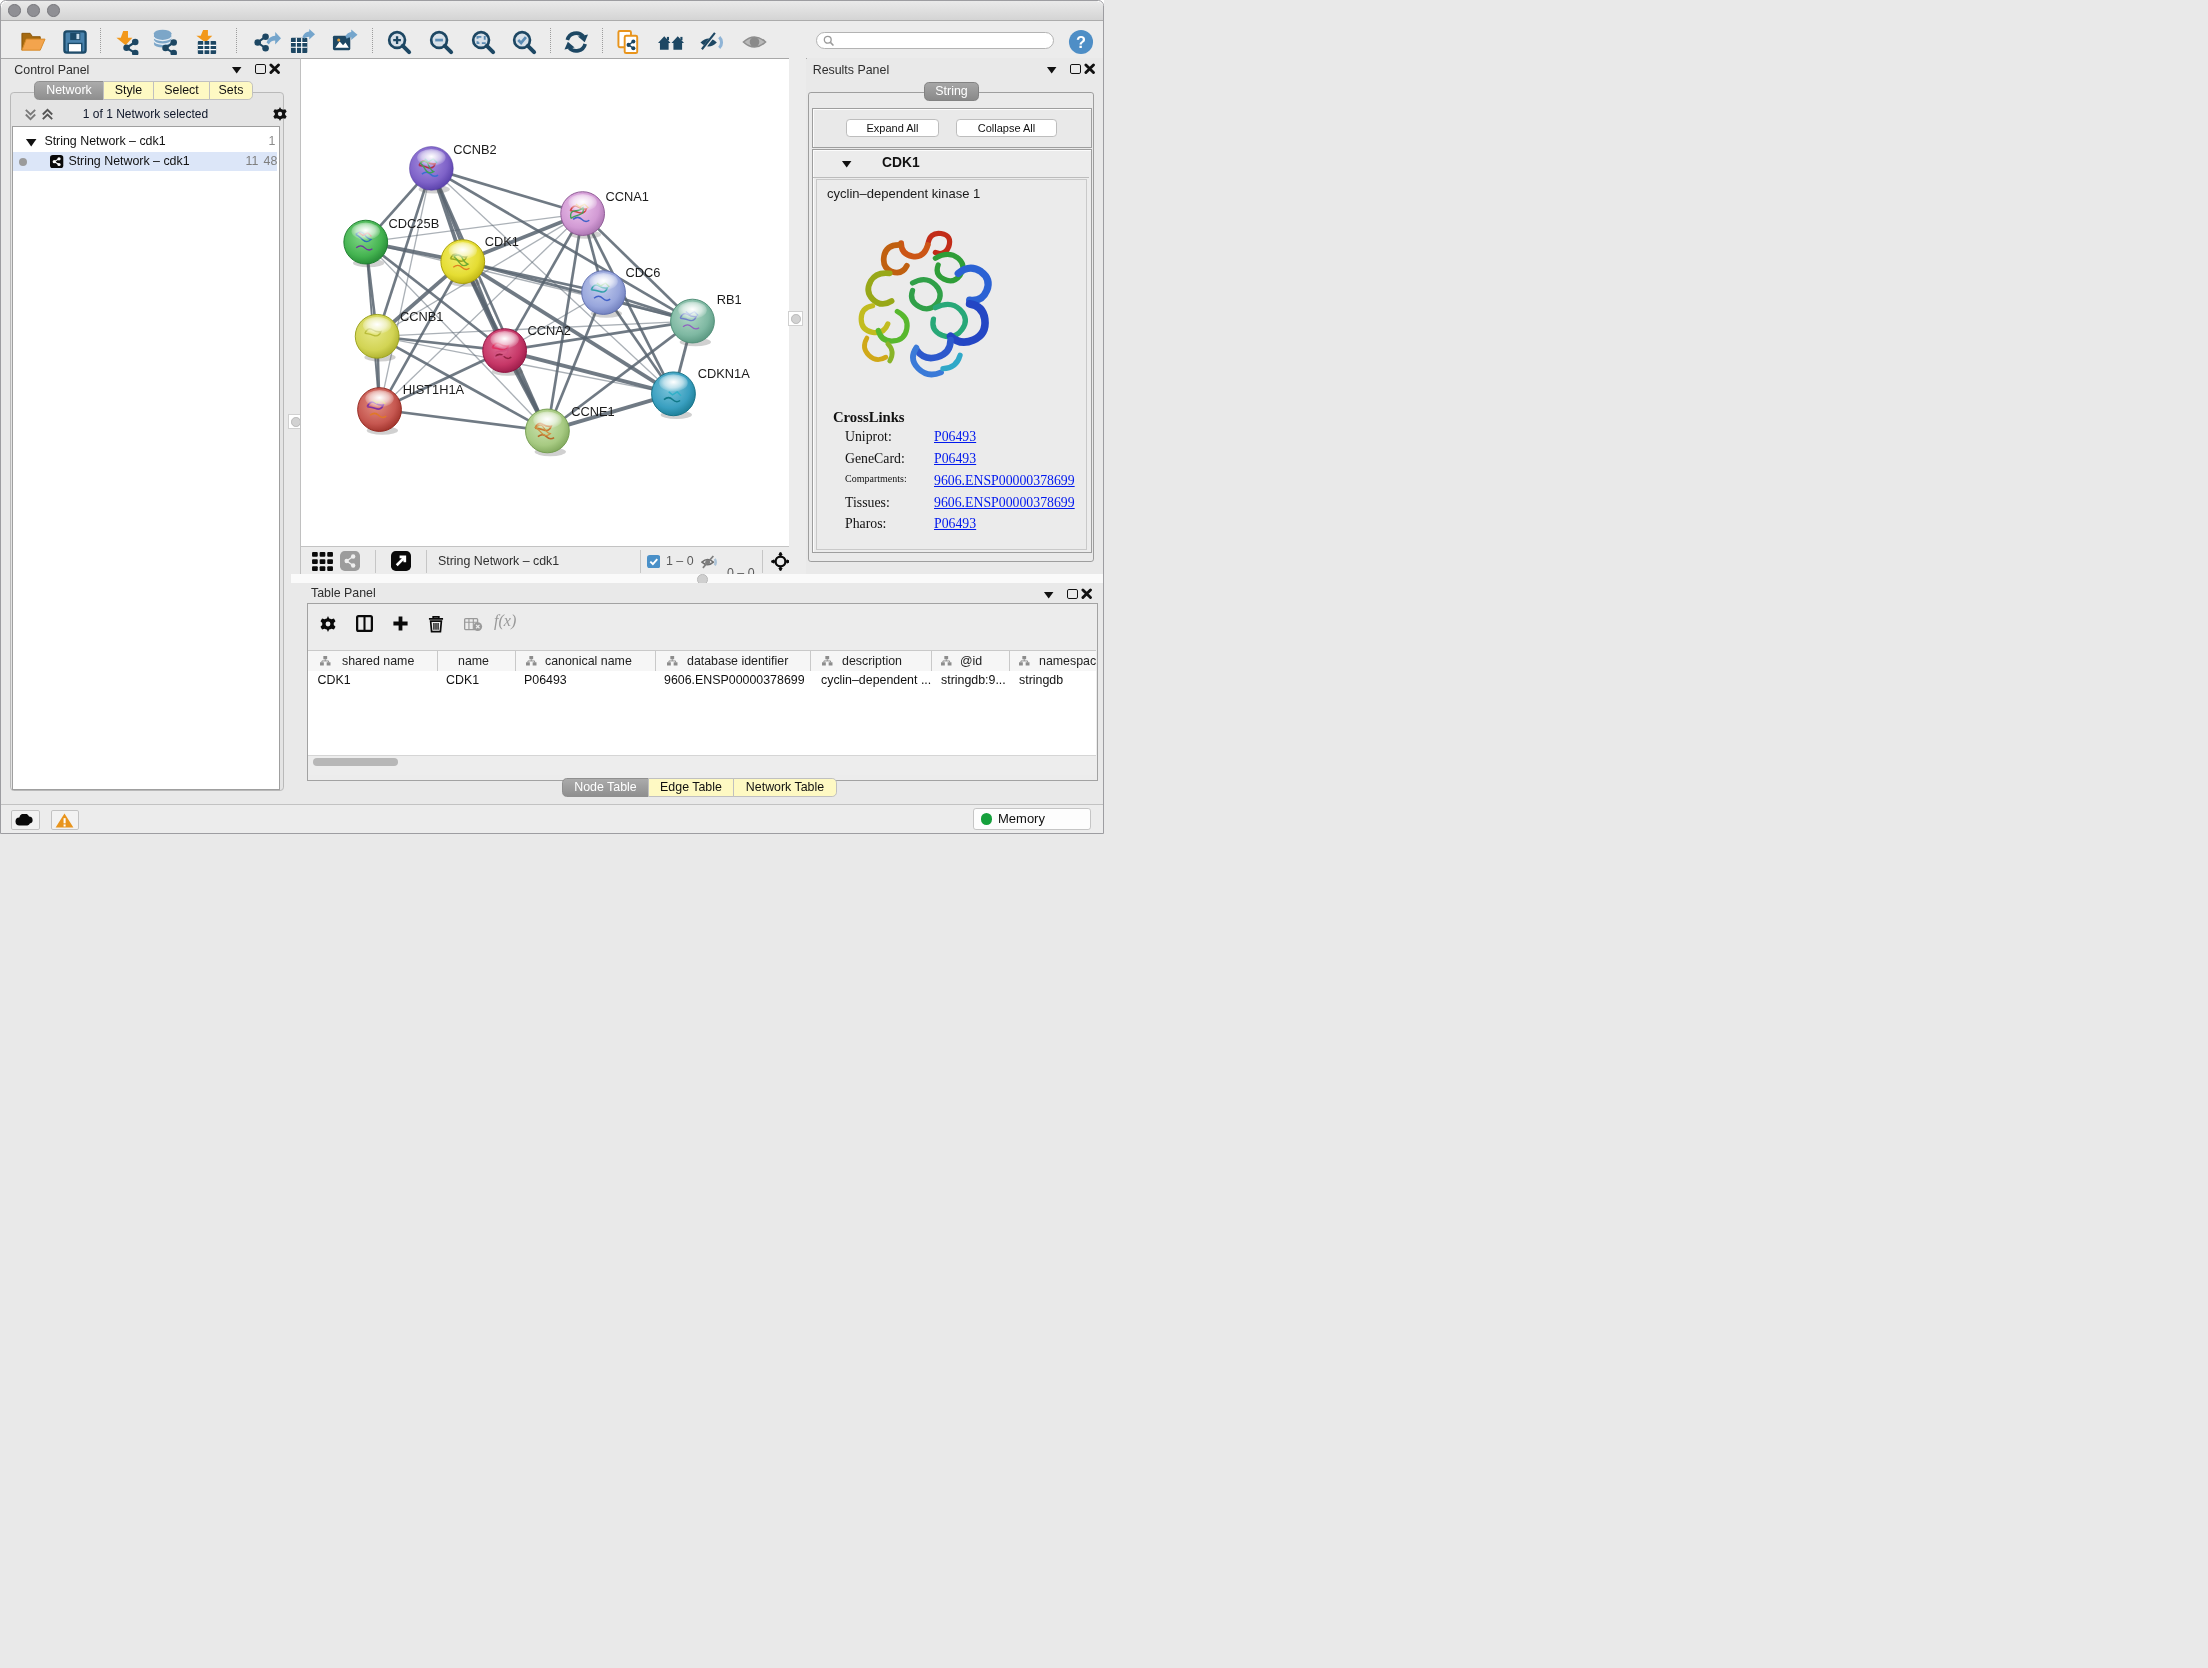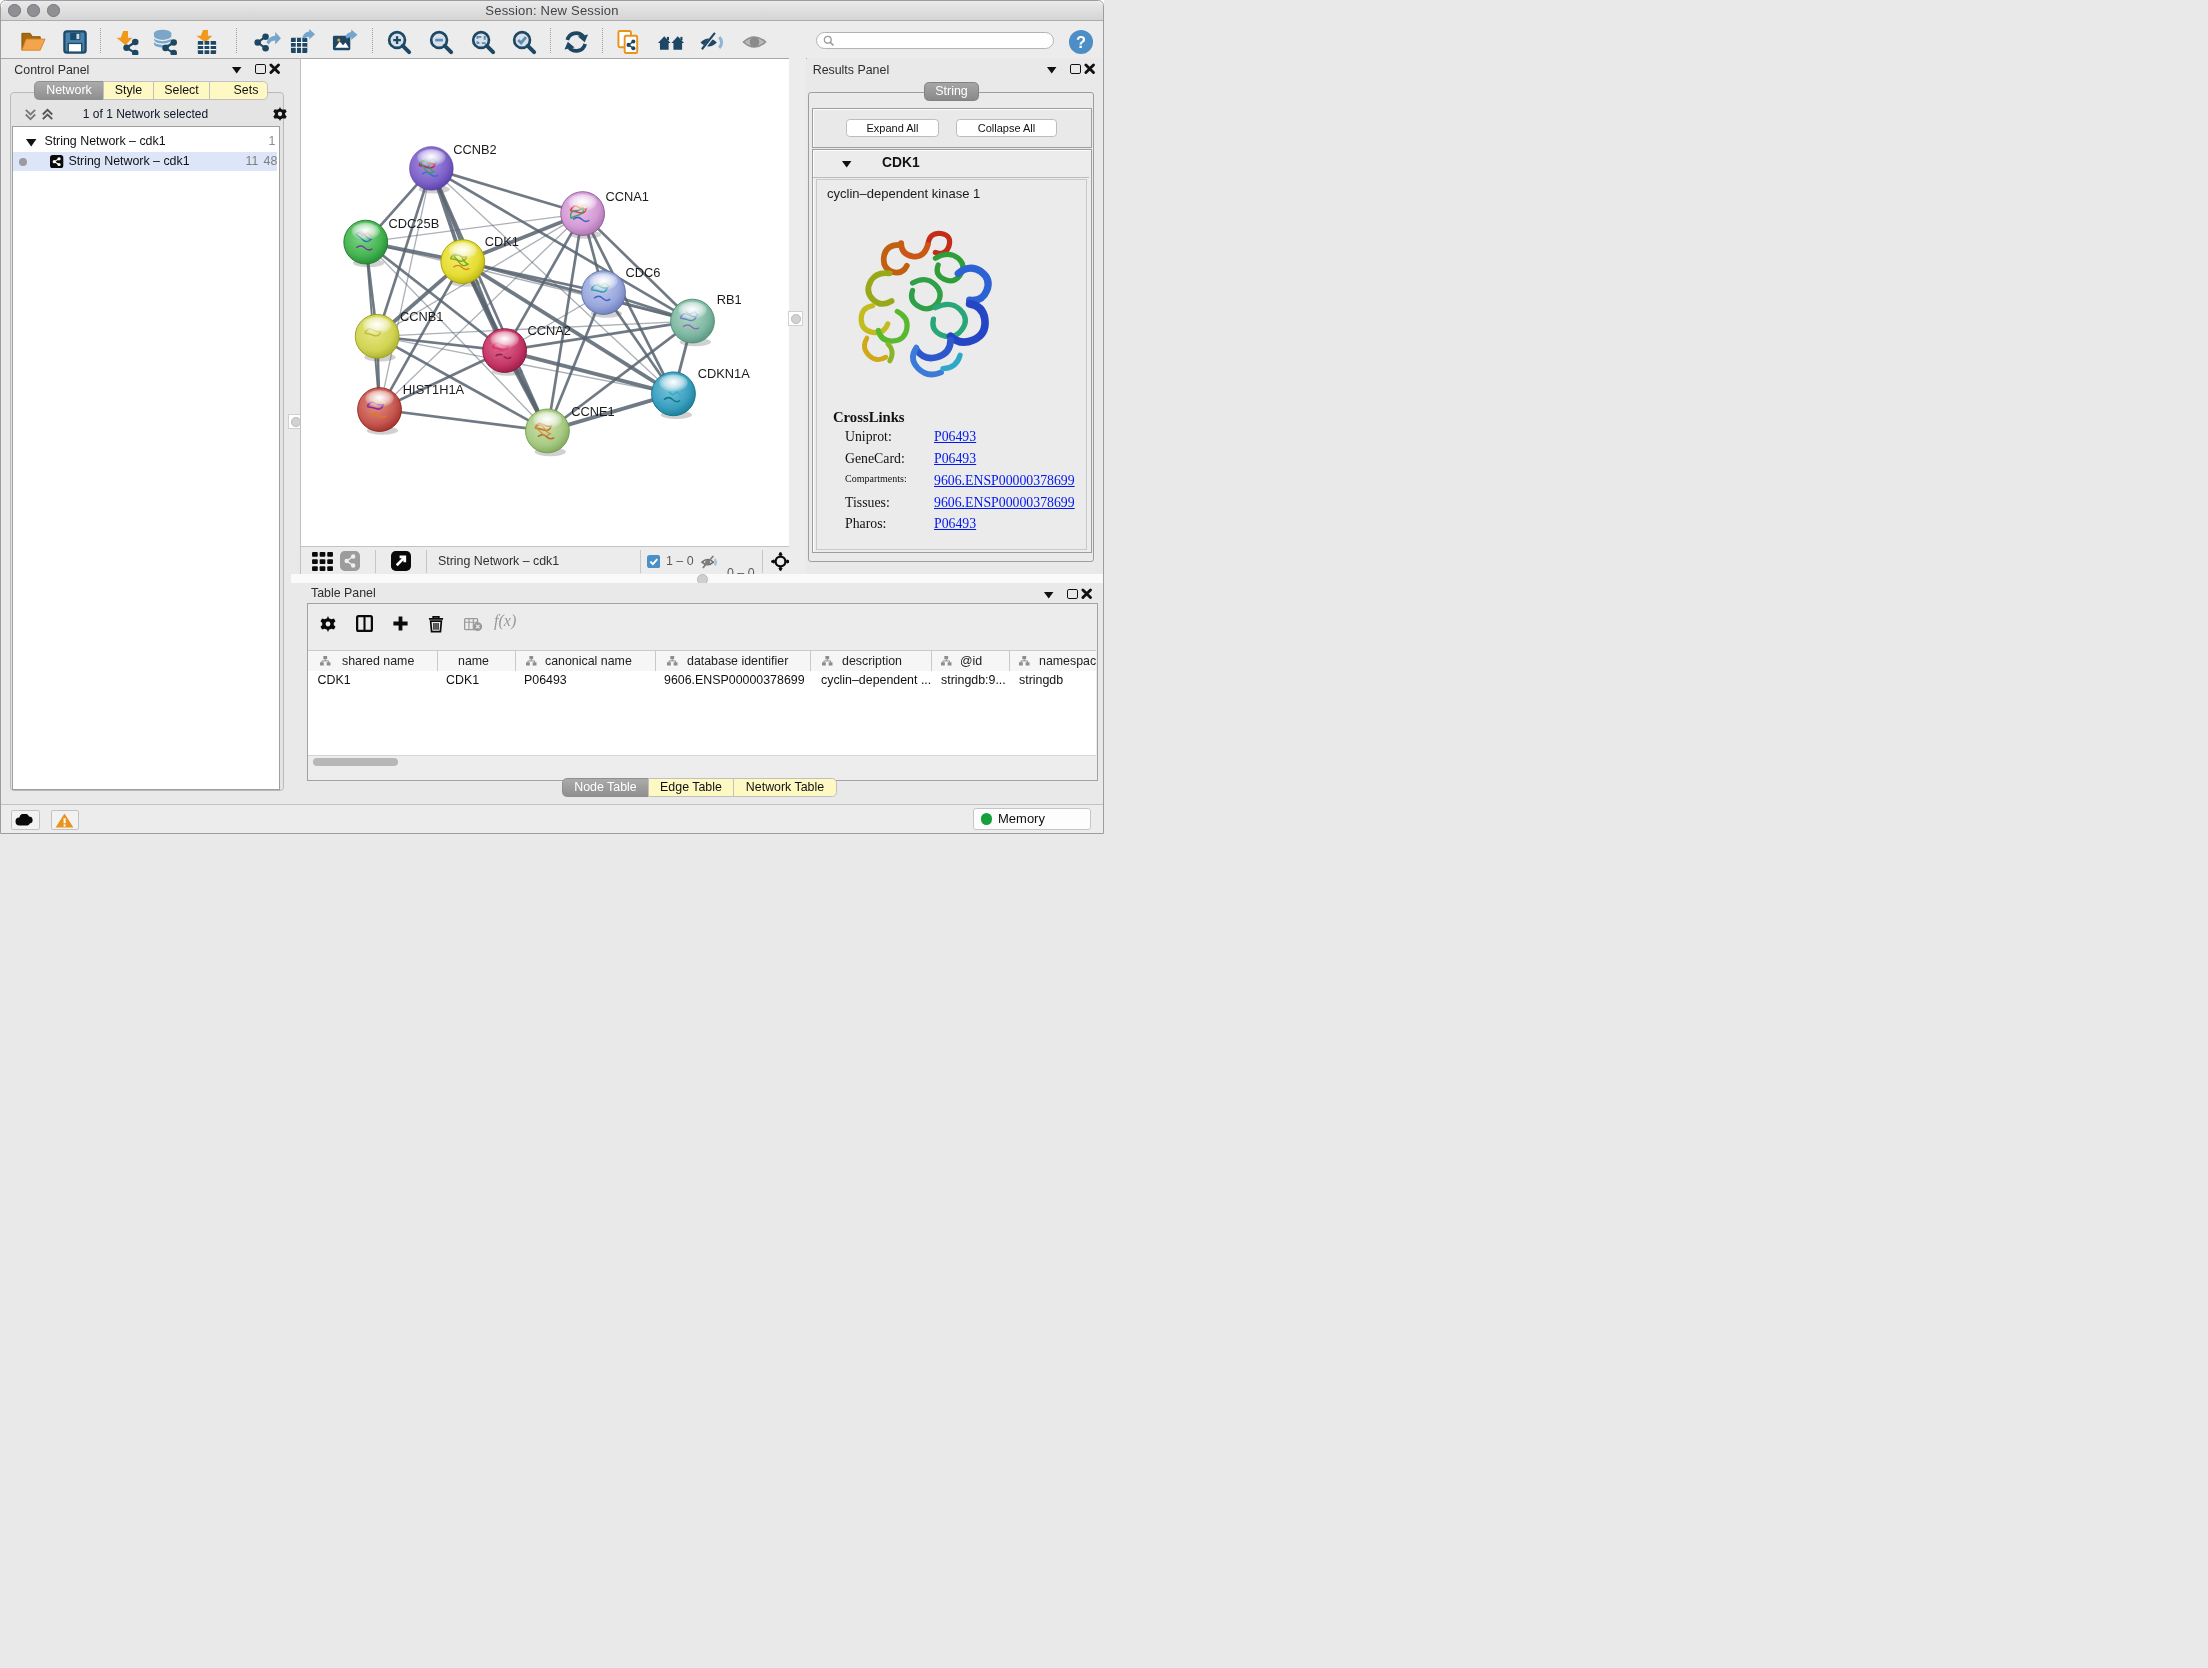--- a/index.html
+++ b/index.html
@@ -40,21 +40,20 @@
 .rtxt{top:1.9px;font-size:12.4px;color:#111;}
 
 #statusbar{left:0;top:804px;width:1104px;height:30px;background:#ececec;border-top:1px solid #c2c2c2;}
 .sbtn{top:4.8px;height:18px;border:1px solid #c2c2c2;background:#f2f2f2;border-radius:1.9px;}
 </style></head>
 <body>
 <div id="titlebar" class="abs">
   <div class="tl abs" style="left:8px;"></div>
   <div class="tl abs" style="left:27px;"></div>
   <div class="tl abs" style="left:47px;"></div>
-  <div id="title" class="abs">Session: New Session</div>
 </div>
 <div id="toolbar" class="abs">
 <svg class="abs" style="left:20px;top:7.6px" width="26" height="26" viewBox="0 0 27 27">
       <path d="M2 22 V4.5 h8.5 l2.5 3.5 h8 V11" fill="#a66a10" stroke="#8a5508" stroke-width="1"></path>
       <path d="M2 22 L6.5 10.5 H26 L21 22 Z" fill="#f3a44d" stroke="#d78a28" stroke-width="1"></path>
     </svg>
 <svg class="abs" style="left:62px;top:7.6px" width="26" height="26" viewBox="0 0 27 27">
       <rect x="2.5" y="2.5" width="22" height="22" rx="2.5" fill="#4a83ad" stroke="#1c4a68" stroke-width="2.4"></rect>
       <rect x="8.5" y="4" width="10.5" height="7.5" fill="#1c4a68"></rect>
       <rect x="15" y="5" width="3" height="5.5" fill="#c8dcea"></rect>
@@ -173,21 +172,21 @@
 <div id="controlpanel" class="abs" style="left:0;top:58px;width:291px;height:746px;">
   <div class="paneltitle abs" style="left:14.3px;top:4.8px;">Control Panel</div>
   <svg class="abs" style="left:231px;top:6.7px;" width="11.4" height="9.5" viewBox="0 0 12 10">
       <path d="M1 2 L11 2 L6 9 Z" fill="#111"></path>
     </svg>
   <div class="abs" style="left:255px;top:5.7px;width:8.6px;height:8.6px;border:1.5px solid #111;border-radius:1.9px;"></div>
   <svg class="abs" style="left:269px;top:5.2px;" width="11.4" height="11.4" viewBox="0 0 12 12">
       <path d="M2 2 L10 10 M10 2 L2 10" stroke="#111" stroke-width="3" stroke-linecap="round"></path>
     </svg>
   <div class="abs" style="left:34px;top:23px;z-index:5;">
-    <div class="seg segsel" style="width:68px;border-radius:4.8px 0 0 4.8px;text-align:center;">Network</div><div class="seg" style="width:49px;margin-left:-1px;">Style</div><div class="seg" style="width:55px;margin-left:-1px;">Select</div><div class="seg" style="width:42px;margin-left:-1px;border-radius:0 4.8px 4.8px 0;padding-left:15px;">Sets</div>
+    <div class="seg segsel" style="width:68px;border-radius:4.8px 0 0 4.8px;text-align:center;">Network</div><div class="seg" style="width:49px;margin-left:-1px;">Style</div><div class="seg" style="width:55px;margin-left:-1px;">Select</div><div class="seg" style="width:42px;margin-left:-1px;border-radius:0 4.8px 4.8px 0;">Sets</div>
   </div>
 </div>
 <div id="cp-box" class="abs"></div>
 <div id="cp-bar" class="abs" style="left:9.5px;top:103px;width:272px;height:23px;">
   <svg class="abs" style="left:13.3px;top:3.8px;" width="15" height="15" viewBox="0 0 16 16">
       <path d="M3 3 L8 8 L13 3 M3 8 L8 13 L13 8" stroke="#7a7a7a" stroke-width="2" fill="none"></path>
     </svg>
   <svg class="abs" style="left:30px;top:3.8px;" width="15" height="15" viewBox="0 0 16 16">
       <path d="M3 13 L8 8 L13 13 M3 8 L8 3 L13 8" stroke="#555" stroke-width="2" fill="none"></path>
     </svg>

